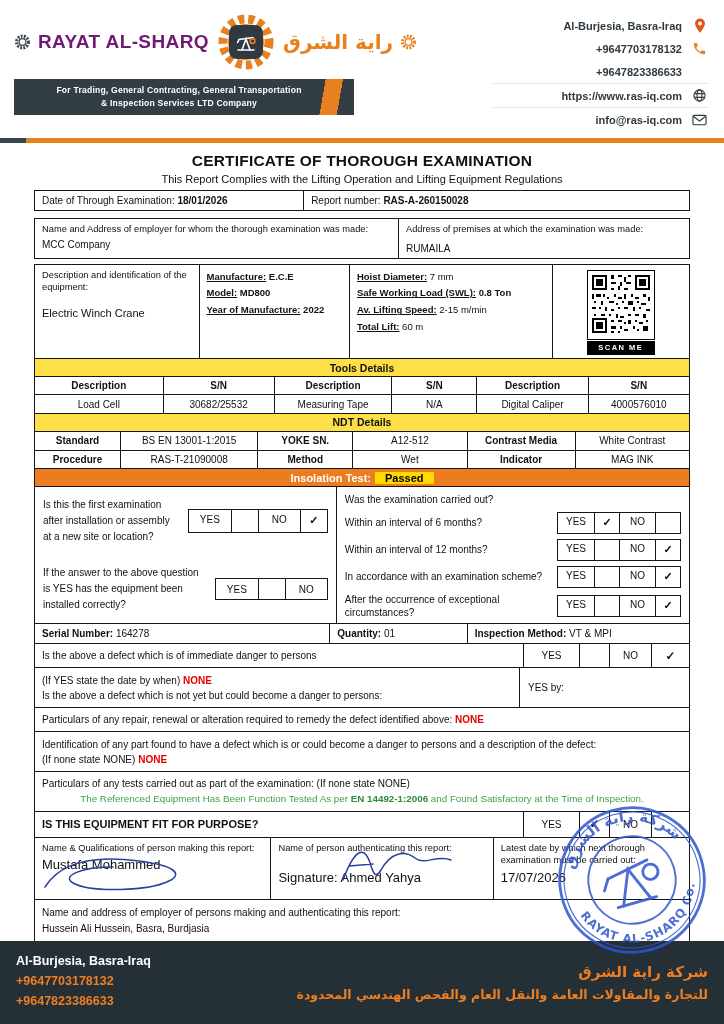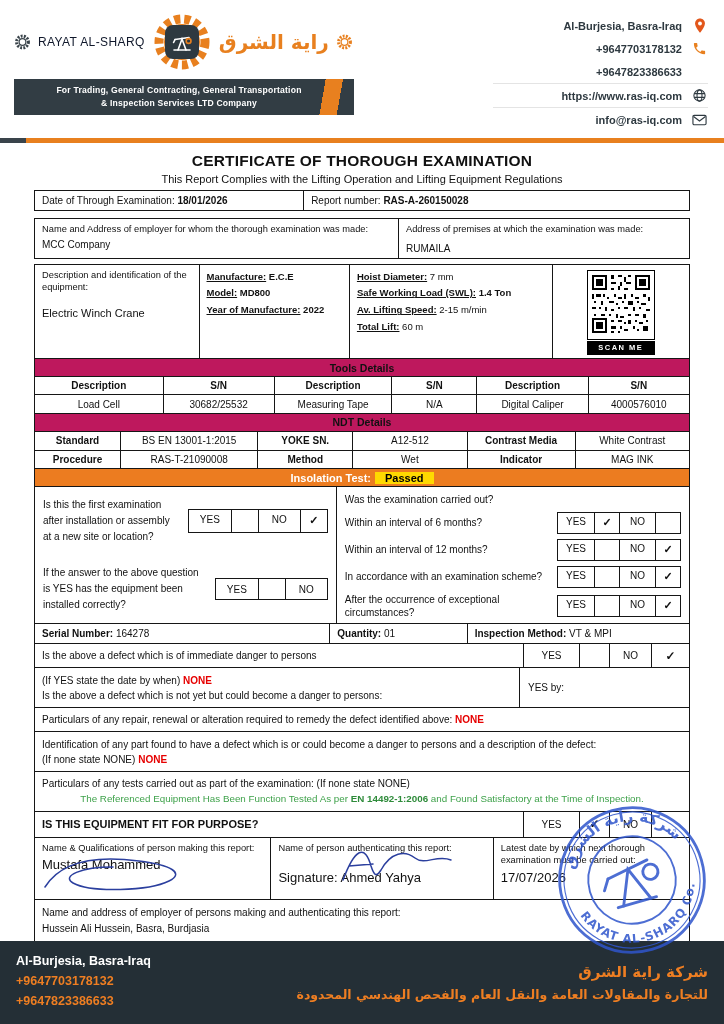--- a/index.html
+++ b/index.html
@@ -6,21 +6,21 @@
   body { background:#9a9a9a; font-family:"Liberation Sans", sans-serif; }
   .page {
     width:724px; height:1024px; background:#fff; position:relative; margin:0 auto;
     color:#111; display:flex; flex-direction:column; overflow:hidden;
   }
 
   
   .hdr { display:flex; justify-content:space-between; padding:12px 16px 0 14px; }
   .logo-block { width:340px; }
   .logo-row { display:flex; align-items:center; gap:7px; }
-  .logo-en { font-size:12px; font-weight:normal; color:#0f172a; letter-spacing:.4px; white-space:nowrap; }
+  .logo-en { font-size:19px; font-weight:bold; color:#701a75; letter-spacing:.4px; white-space:nowrap; }
   .emblem { position:relative; width:60px; height:60px; flex:0 0 auto; display:flex; align-items:center; justify-content:center; }
   .emblem .ring { position:absolute; inset:0; }
   .plate { position:relative; width:34px; height:34px; background:#2e3940; border-radius:8px; display:flex; align-items:center; justify-content:center; }
   .logo-ar { font-size:20px; font-weight:bold; color:#e8801f; font-family:"DejaVu Sans", sans-serif; white-space:nowrap; }
   .tagline { margin-top:7px; color:#fff; font-size:8.6px; font-weight:bold; text-align:center;
     padding:5px 20px 5px 10px; line-height:1.5; letter-spacing:.2px;
     background:linear-gradient(100deg,#323d44 90%, #e8801f 90% 95%, #323d44 95%); }
   .contacts { display:flex; flex-direction:column; align-items:flex-end; font-size:11px; font-weight:bold; color:#2e3940; padding-top:2px; }
   .contact-line { display:flex; align-items:center; gap:9px; padding:3px 0; min-height:23px; min-width:215px; justify-content:flex-end; }
   .contact-line.rule { border-top:1px solid #e4e4e4; }
@@ -36,21 +36,21 @@
   
   .content { padding:3px 34px 0; font-size:10px; flex:1; overflow:hidden; }
   .tblock { border:1.5px solid #161616; background:#fff; }
   .merge { margin-top:-1.5px; }
   .frow { display:flex; align-items:stretch; }
   .fcell { border-left:1px solid #161616; padding:4px 7px; }
   .fcell:first-child { border-left:none; }
   .small-label { font-size:9.3px; line-height:1.35; }
   .gapS { margin-bottom:7px; } .gapXS { margin-bottom:5px; }
 
-  .bar-title { background:#be185d; border-bottom:1px solid #161616; font-weight:bold; font-size:10.5px; text-align:center; padding:2.5px 0; }
+  .bar-title { background:#fde047; border-bottom:1px solid #161616; font-weight:bold; font-size:10.5px; text-align:center; padding:2.5px 0; }
   .thead .fcell { font-weight:bold; text-align:center; border-bottom:1px solid #161616; padding:3px 4px; }
   .tdata .fcell { text-align:center; padding:3.5px 4px; }
   .ndt-r { border-bottom:1px solid #161616; }
   .ndt-r:last-child { border-bottom:none; }
   .ndt-r .fcell { text-align:center; padding:3.5px 4px; }
   .cellbold { font-weight:bold; }
 
   .equip-name { font-size:11px; margin-top:13px; }
   .specs { line-height:1.78; font-size:9.5px; }
   .spec-l { font-weight:bold; text-decoration:underline; }
@@ -235,21 +235,21 @@
           <div class="small-label">Description and identification of the equipment:</div>
           <div class="equip-name">Electric Winch Crane</div>
         </div>
         <div class="fcell specs" style="width:23%">
           <div><span class="spec-l">Manufacture:</span> <b>E.C.E</b></div>
           <div><span class="spec-l">Model:</span> <b>MD800</b></div>
           <div><span class="spec-l">Year of Manufacture:</span> <b>2022</b></div>
         </div>
         <div class="fcell specs" style="width:31%">
           <div><span class="spec-l">Hoist Diameter:</span> <span>7 mm</span></div>
-          <div><span class="spec-l">Safe Working Load (SWL):</span> <b>1.4 Ton</b></div>
+          <div><span class="spec-l">Safe Working Load (SWL):</span> <b>0.8 Ton</b></div>
           <div><span class="spec-l">Av. Lifting Speed:</span> <span>2-15 m/min</span></div>
           <div><span class="spec-l">Total Lift:</span> <span>60 m</span></div>
         </div>
         <div class="fcell qr-cell" style="width:21%">
           <div class="qr-frame">
             <svg viewBox="0 0 29 29" width="62" height="62" shape-rendering="crispEdges">
               <rect width="29" height="29" fill="#fff"></rect>
               <g fill="#000">
                 <rect x="1" y="1" width="7" height="7"></rect>
                   <rect x="2" y="2" width="5" height="5" fill="#fff"></rect>

